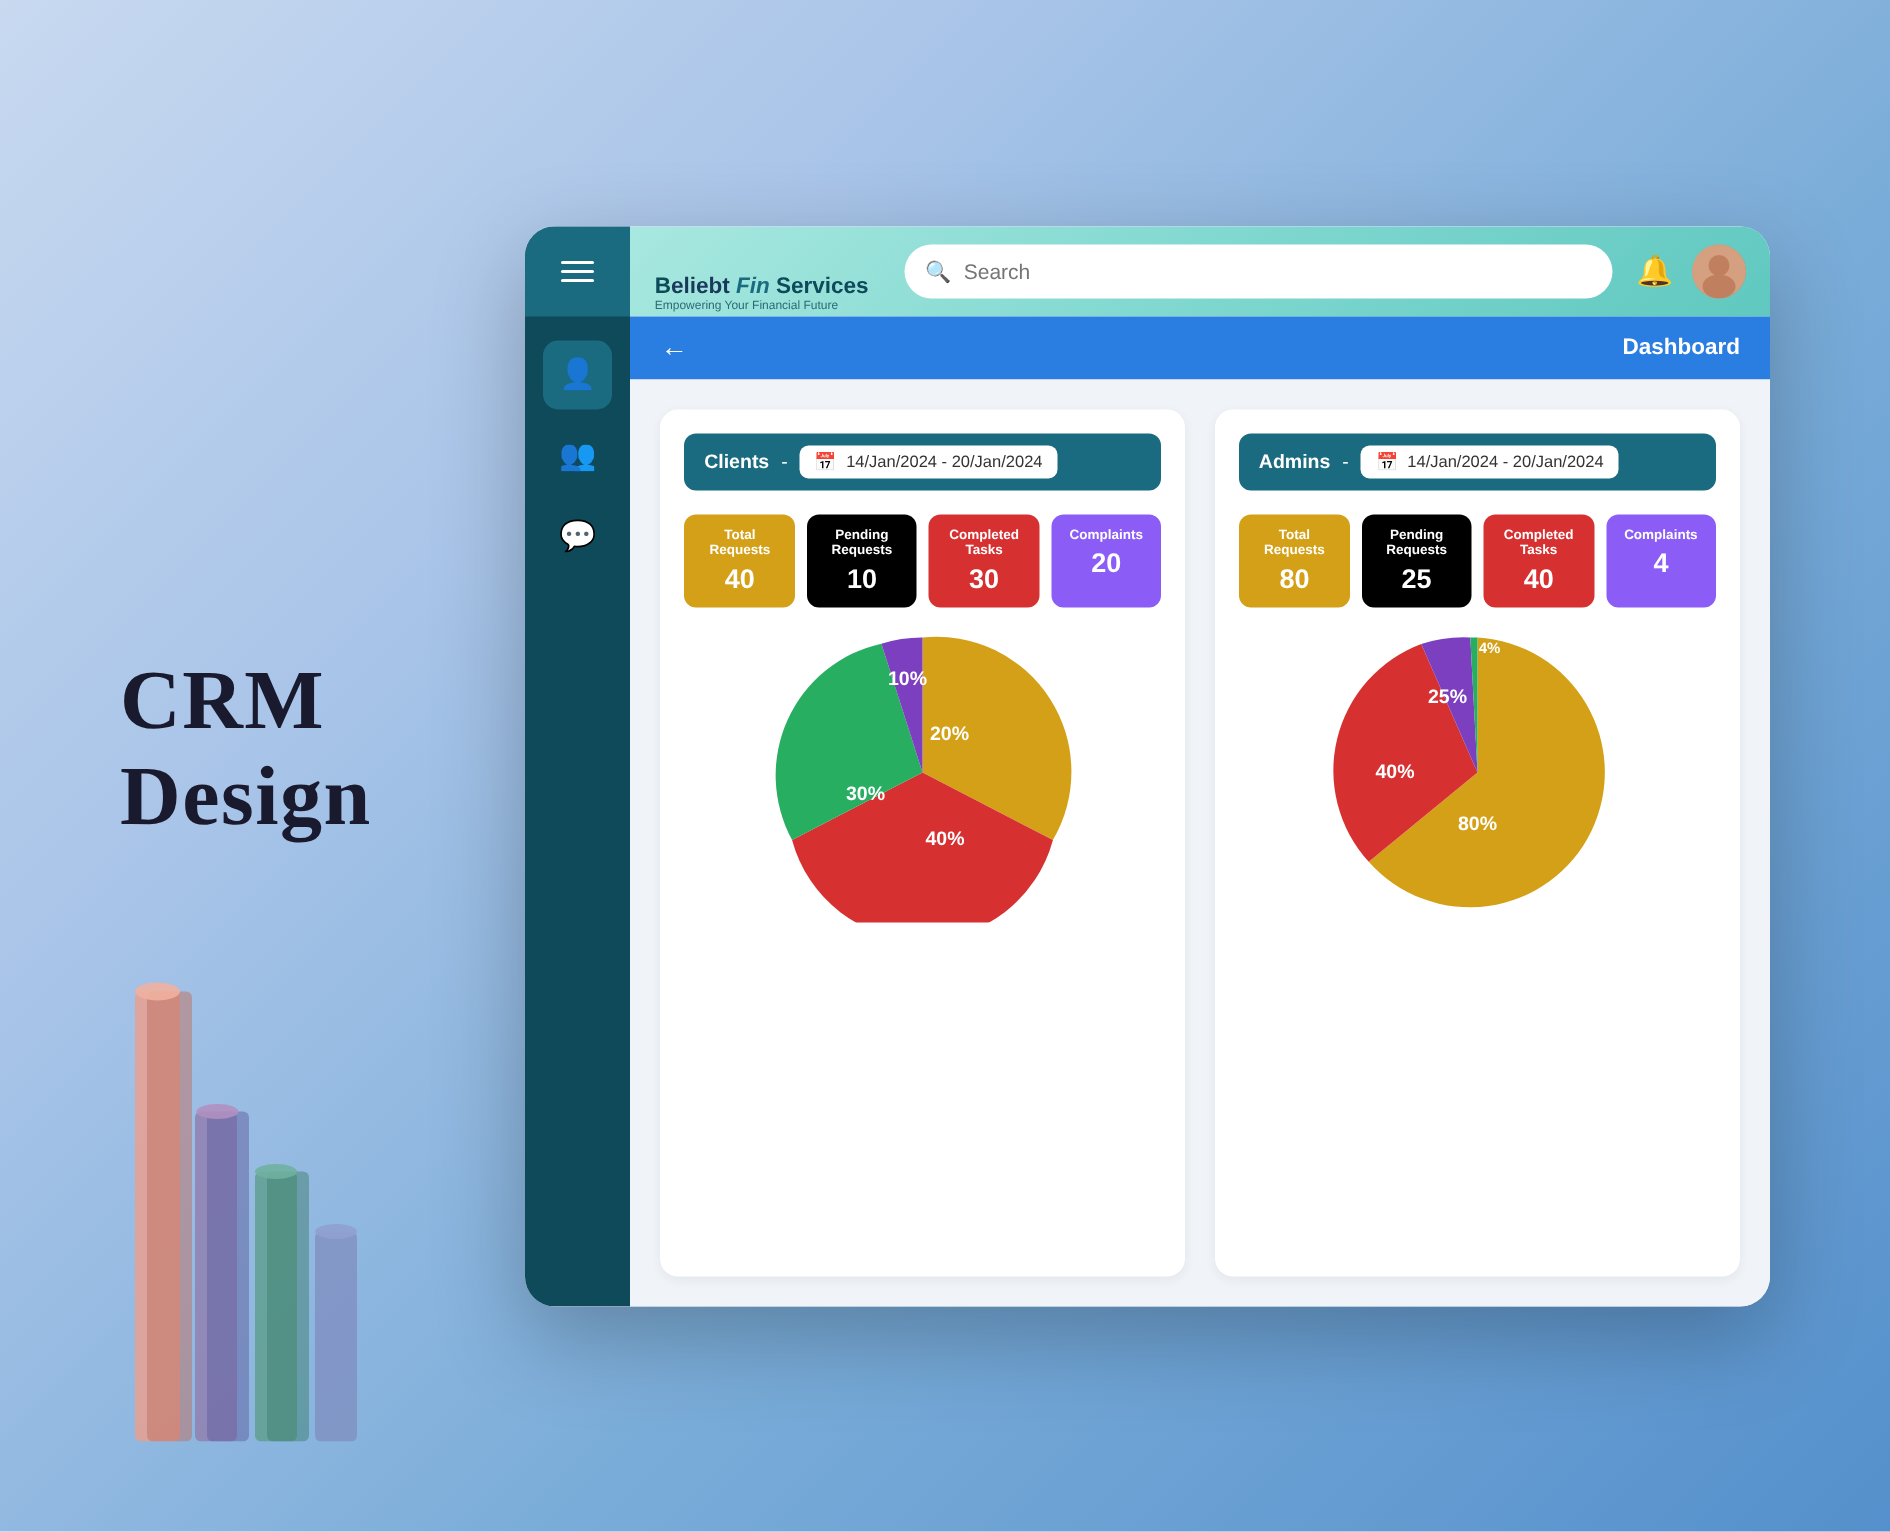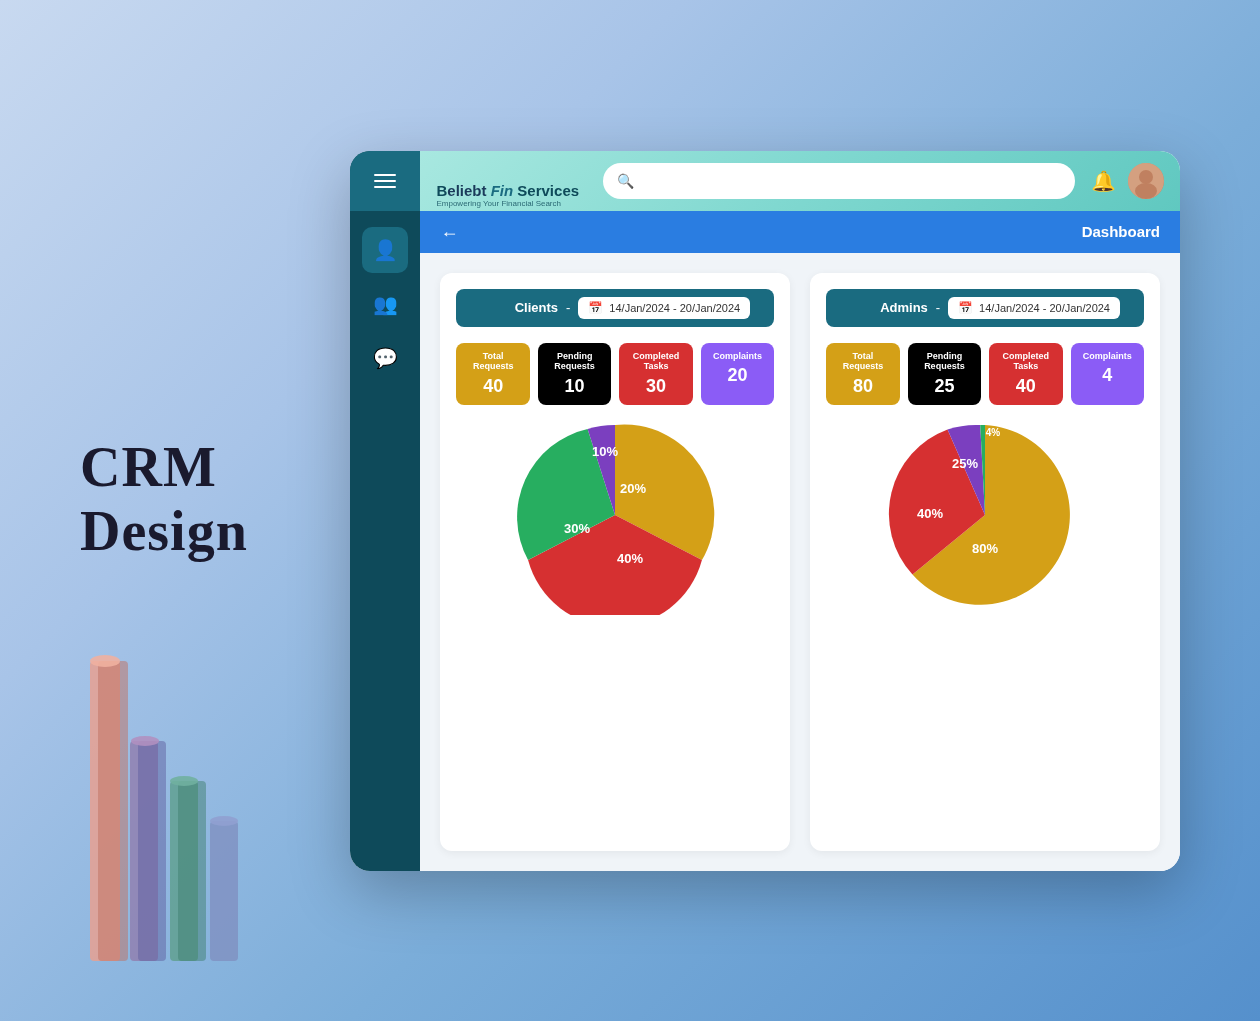--- a/index.html
+++ b/index.html
@@ -212,22 +212,21 @@
       box-shadow: 0 2px 8px rgba(0,0,0,0.06);
     }
     
     .card-header {
       display: flex;
       align-items: center;
       gap: 8px;
       margin-bottom: 16px;
       background: #1a6b80;
       border-radius: 8px;
-      padding: 8px 24px;
-      justify-content: flex-end;
+      padding: 8px 13px;
     }
     .card-filter-label {
       color: white;
       font-size: 13px;
       font-weight: 600;
     }
     .card-filter-dash {
       color: white;
       font-size: 13px;
     }
@@ -348,24 +347,25 @@
       </div>
     </div>
 
     <div class="main-content">
 
       <div class="navbar">
         <div class="brand">
           <div class="brand-name">
             <span style="color:#0e4a5a;font-weight:900;">B</span><span style="color:#1a3a5a;">eliebt </span><span style="color:#1a6b80;font-style:italic;font-weight:900;">Fin</span><span style="color:#0e4a5a;font-weight:900;"> Services</span>
           </div>
-          <div class="brand-tagline">Empowering Your Financial Search</div>
+          <div class="brand-tagline">Empowering Your Financial Future</div>
         </div>
         <div class="search-bar">
           <span class="search-icon-char">🔍</span>
+          <input class="search-input" type="text" readonly="" placeholder="Search" style="">
         </div>
         <div class="navbar-actions">
           <span class="bell-icon">🔔</span>
           <div class="avatar">
             <svg width="36" height="36" viewBox="0 0 36 36">
               <circle cx="18" cy="18" r="18" fill="#d4a080"></circle>
               <circle cx="18" cy="14" r="7" fill="#c08060"></circle>
               <ellipse cx="18" cy="28" rx="11" ry="8" fill="#c08060"></ellipse>
             </svg>
           </div>

